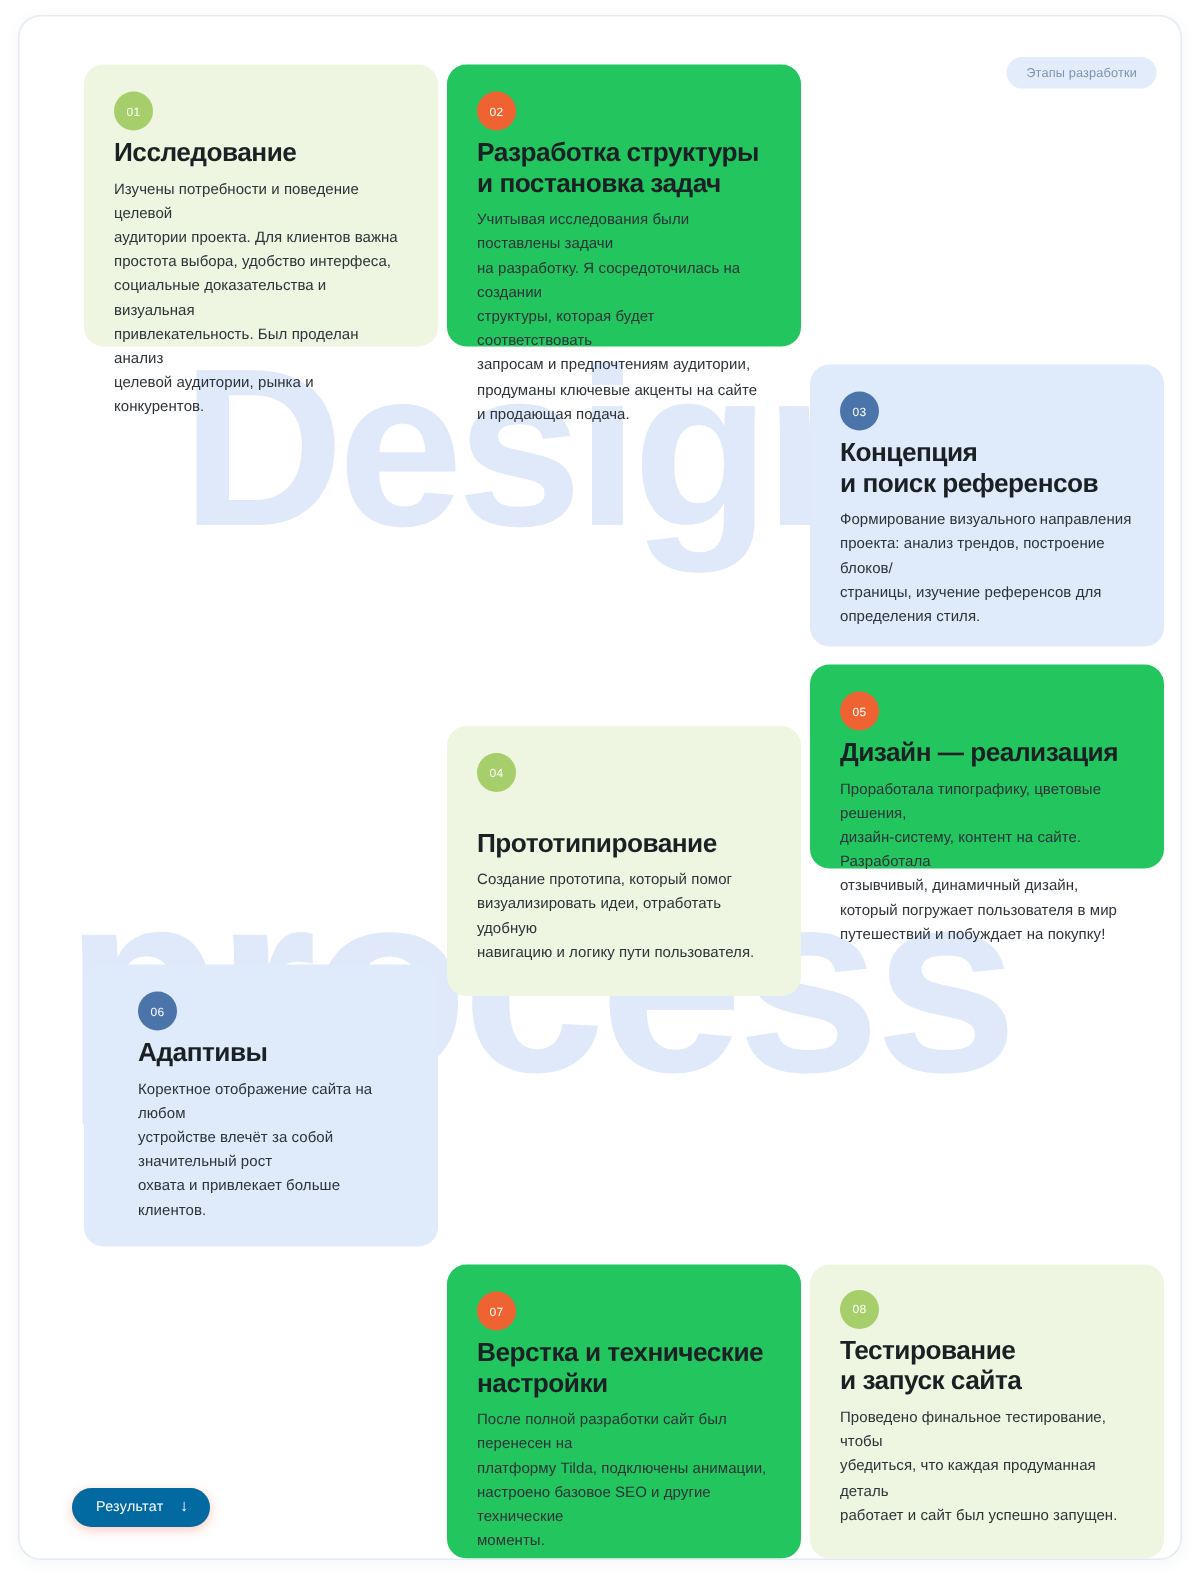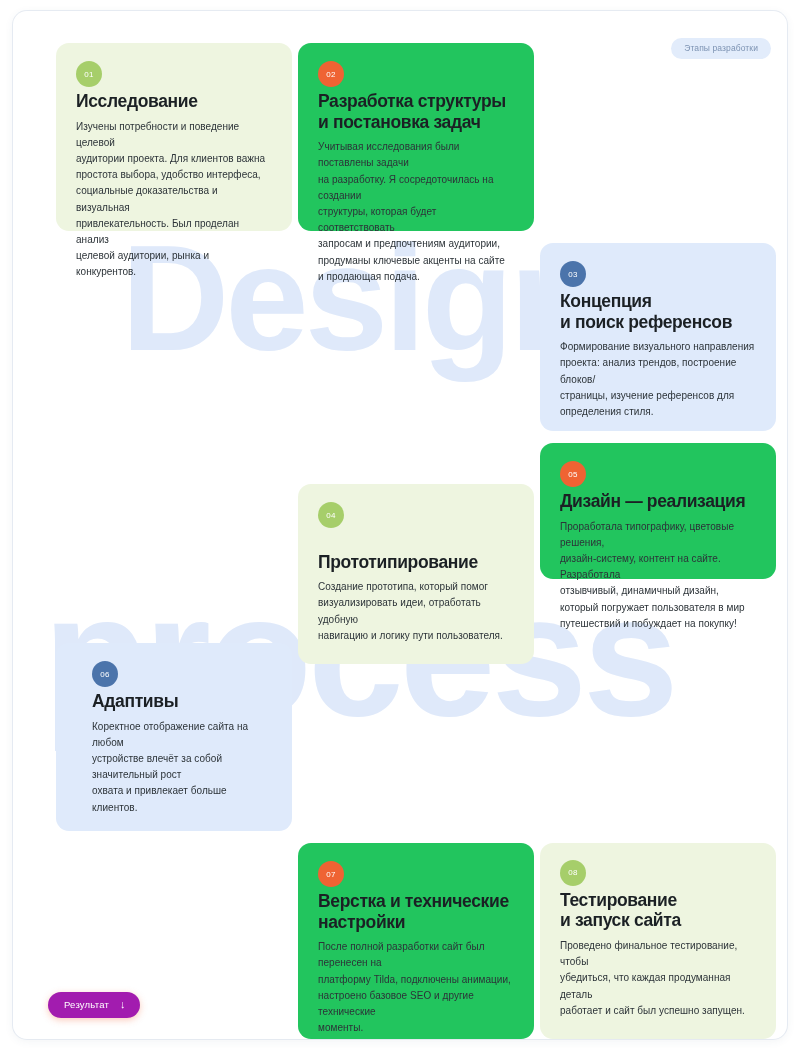--- a/index.html
+++ b/index.html
@@ -59,21 +59,21 @@
   }
 
   
   #result-button {
     position: absolute;
     left: 35px;
     bottom: 21px;
     display: flex;
     align-items: center;
     gap: 11px;
-    background: #a21caf;
+    background: #0369a1;
     color: #ffffff;
     font-size: 9.5px;
     font-weight: 400;
     letter-spacing: .2px;
     padding: 7px 14px 8px 16px;
     border: none;
     border-radius: 20px;
     cursor: pointer;
     box-shadow: 0 2px 7px rgba(242,103,61,.35);
   }

